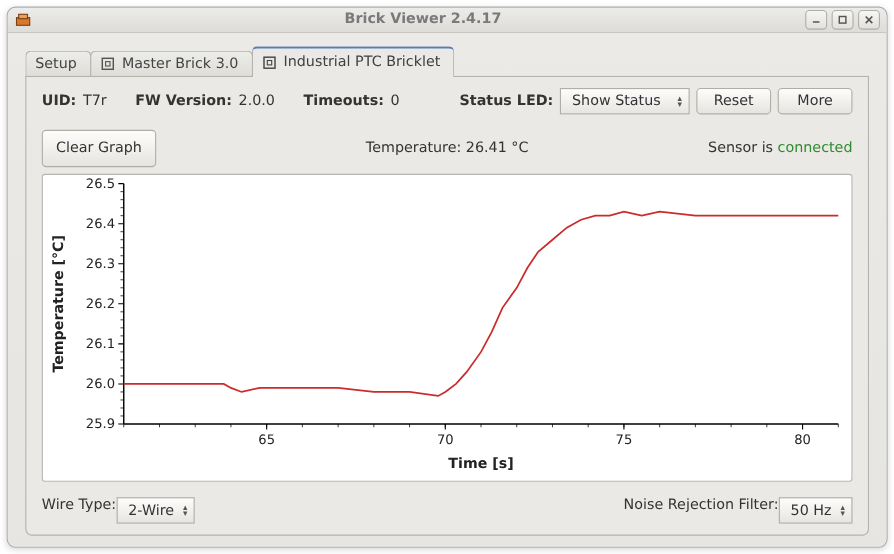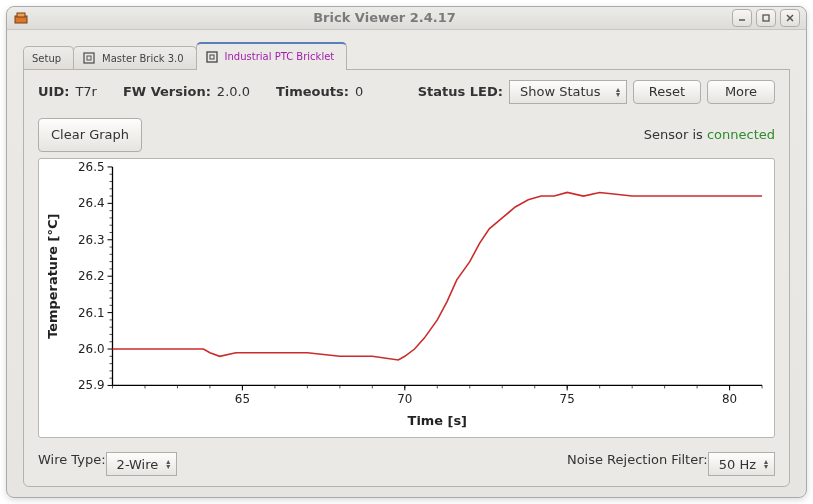--- a/index.html
+++ b/index.html
@@ -67,33 +67,33 @@
     height: 28px;
     position: relative;
   }
   .tab {
     border: 1px solid #b5b3ae;
     border-bottom: none;
     border-radius: 5px 5px 0 0;
     padding: 4px 12px 4px 8px;
     background: linear-gradient(to bottom,#ececea,#e0ddd8);
     color: #444;
-    font-size: 10px;
+    font-size: 13px;
     display: flex;
     align-items: center;
     gap: 6px;
     height: 24px;
     margin-right: -1px;
     cursor: pointer;
   }
   .tab.active {
     height: 28px;
     background: #ebe9e5;
     border-top: 2px solid #5a7fb8;
-    color: #a21caf;
+    color: #404040;
     z-index: 2;
   }
   .tab-icon {
     width: 14px; height: 14px;
     display: inline-block;
   }
   .tabbar-line {
     position: absolute;
     left: 0; right: 0; bottom: 0;
     height: 1px;
@@ -268,20 +268,21 @@
         <div class="button">
           <span>More</span>
         </div>
       </div>
 
       <div class="status-row">
         <div class="status-row-inner">
           <div class="button" style="padding:16px 12px">
             <span>Clear Graph</span>
           </div>
+          <div class="chart-title">Temperature: 26.41 °C</div>
           <div class="sensor-status">
             <span>Sensor is </span><span class="connected">connected</span>
           </div>
         </div>
       </div>
 
       <div class="chart-container">
         <svg class="chart-svg" id="chart-svg" viewBox="0 0 740 280" preserveAspectRatio="none">
             <line x1="74" y1="8" x2="74" y2="228" stroke="#000" stroke-width="1.3"></line>
             <line x1="74" y1="228" x2="728" y2="228" stroke="#000" stroke-width="1.3"></line>

